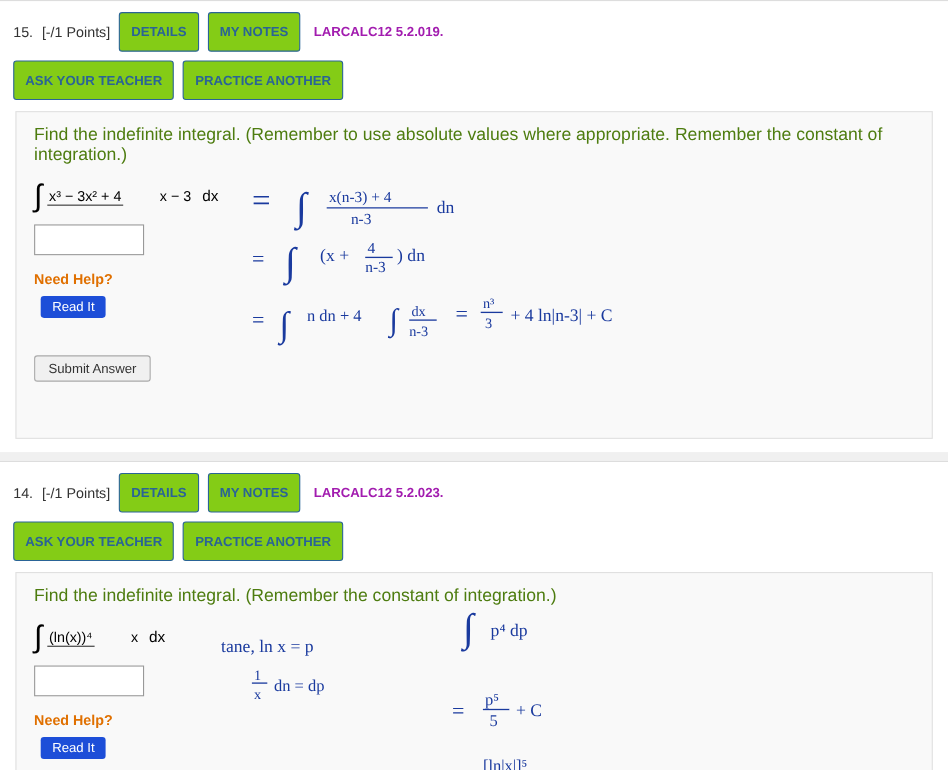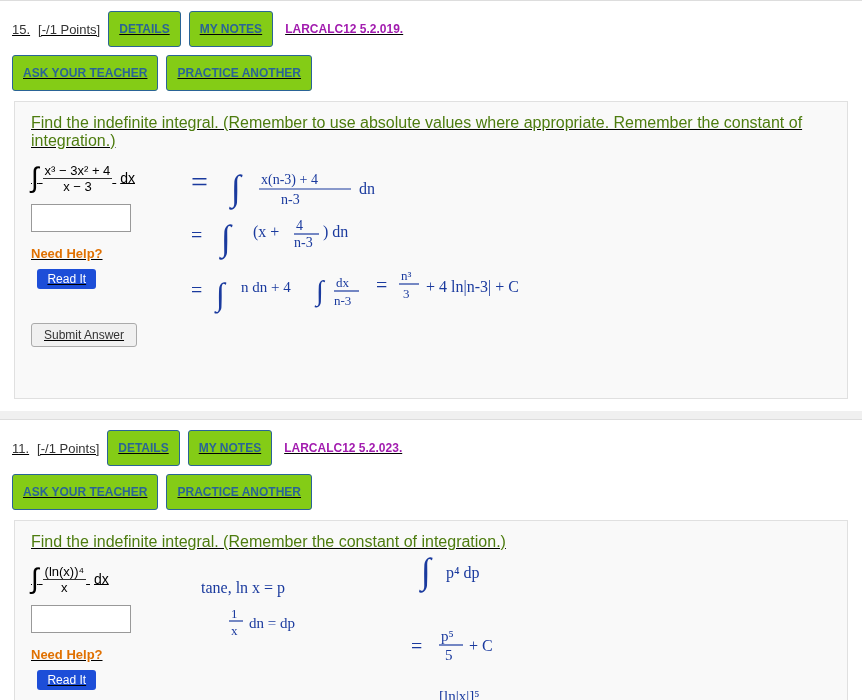--- a/index.html
+++ b/index.html
@@ -8,21 +8,20 @@
       font-size: 13px;
       background: #f0f0f0;
       width: 862px;
     }
 
     .problem-block {
       background: #fff;
       margin-bottom: 8px;
       padding: 10px 12px 12px 12px;
       border-top: 1px solid #ddd;
-      text-decoration: underline;
     }
 
     .problem-header {
       display: flex;
       align-items: center;
       gap: 8px;
       margin-bottom: 8px;
     }
 
     .problem-number {
@@ -131,24 +130,25 @@
       align-items: flex-start;
     }
 
     
     .math-svg {
       overflow: visible;
     }
 
     .frac {
       display: inline-flex;
-      flex-direction: column;
+      flex-direction: row;
       align-items: center;
       vertical-align: middle;
       font-size: 13px;
+      gap: 31px;
     }
     .frac .num { border-bottom: 1px solid #333; padding: 0 2px; }
     .frac .den { padding: 0 2px; }
 
     .big-integral {
       font-size: 28px;
       vertical-align: middle;
       font-style: normal;
     }
   </style>
@@ -234,21 +234,21 @@
 
           <text x="245" y="130" style="font-family:'Comic Sans MS',cursive; font-size:16px; fill:#1a3a9e;">+ 4 ln|n-3| + C</text>
         </svg>
       </div>
     </div>
   </div>
 </div>
 
 <div class="problem-block">
   <div class="problem-header">
-    <span class="problem-number">11.</span>
+    <span class="problem-number">14.</span>
     <span class="problem-number">[-/1 Points]</span>
     <button class="btn-outline">DETAILS</button>
     <button class="btn-outline">MY NOTES</button>
     <span class="problem-id">LARCALC12 5.2.023.</span>
   </div>
   <div class="action-buttons">
     <button class="btn-outline">ASK YOUR TEACHER</button>
     <button class="btn-outline">PRACTICE ANOTHER</button>
   </div>
 

